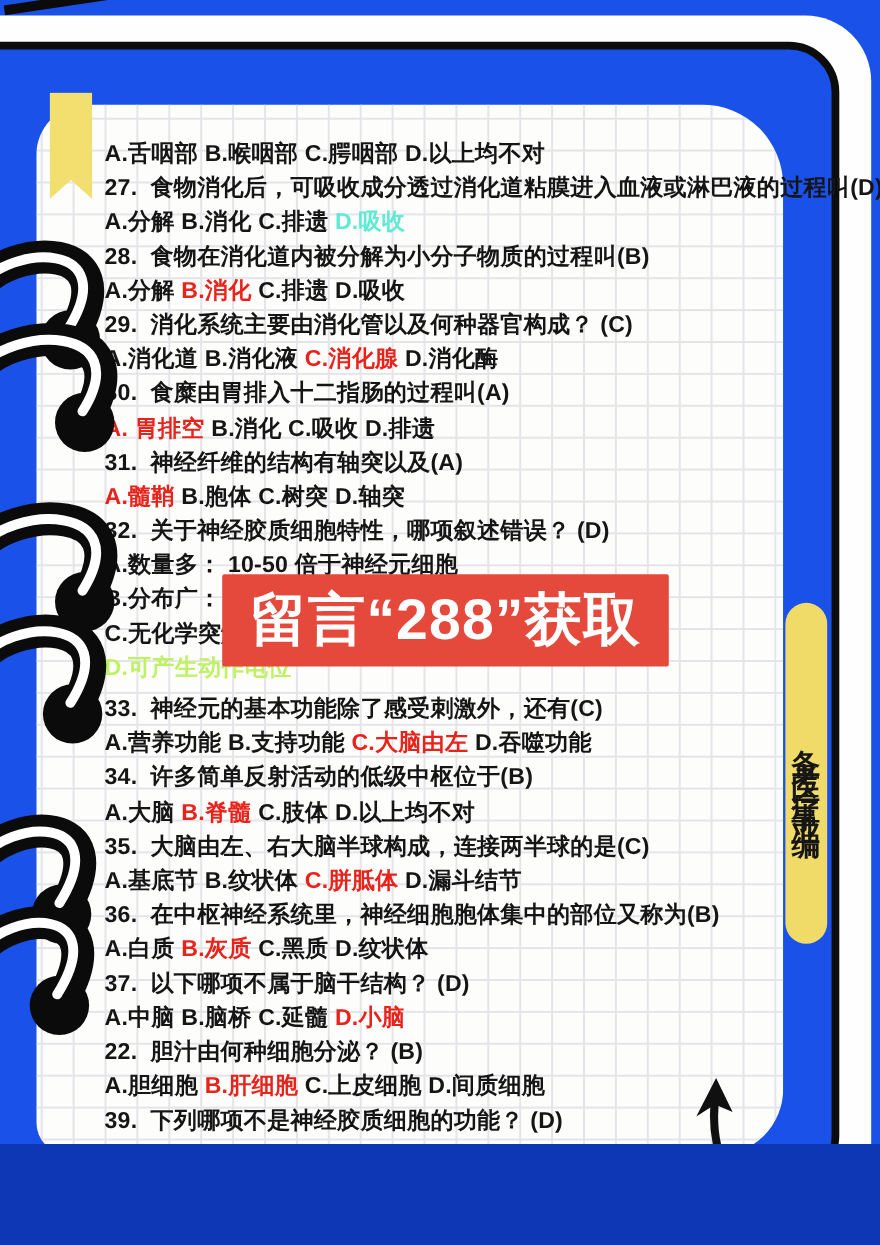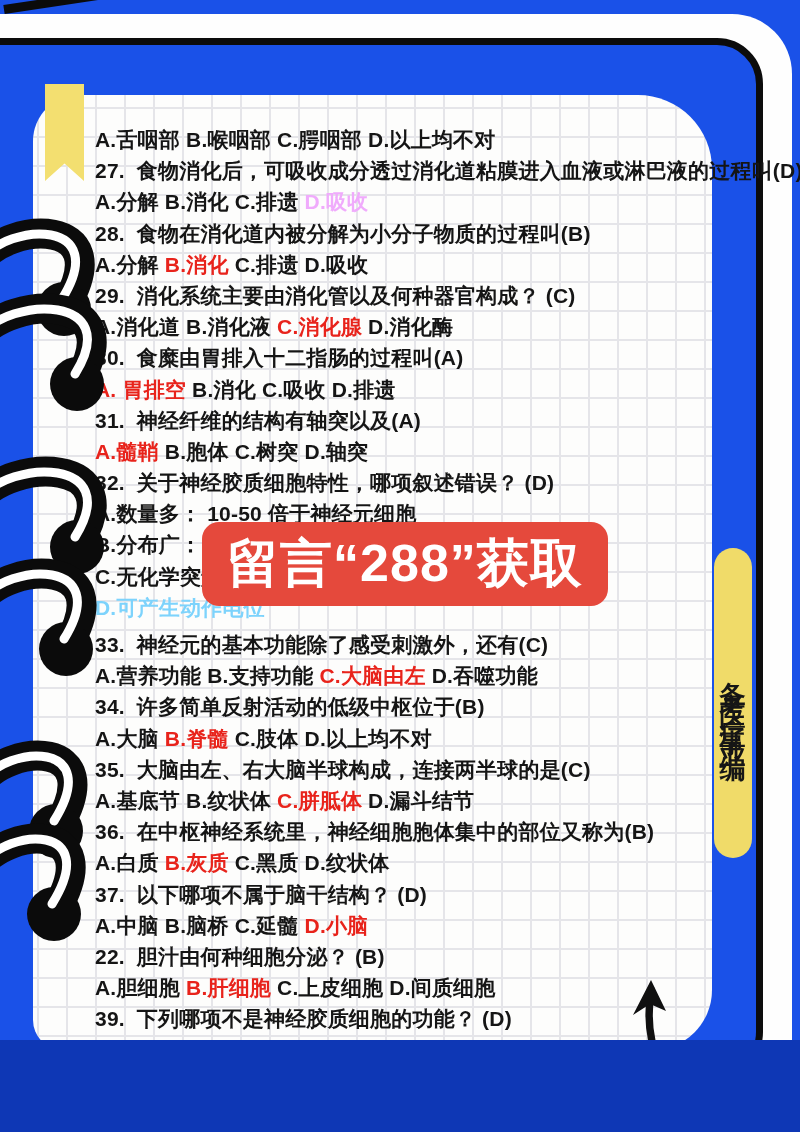--- a/index.html
+++ b/index.html
@@ -28,21 +28,21 @@
             clip-path:polygon(0 0,100% 0,100% 100%,50% 82%,0 100%);}
 
   .rings{position:absolute;left:0;top:0;z-index:7;pointer-events:none;}
 
   .questions{position:absolute;left:95px;top:124px;width:600px;z-index:5;}
   .q-line{height:31.2px;line-height:31.2px;font-size:21px;font-weight:700;color:#151515;
           white-space:pre;letter-spacing:0.2px;}
   .q-line .red{color:#e8231b;}
 
   .banner{position:absolute;left:202px;top:522px;width:406px;height:84px;background:#e5493c;
-          border-radius:17px;z-index:8;display:flex;align-items:center;justify-content:center;}
+          border-radius:2px;z-index:8;display:flex;align-items:center;justify-content:center;}
   .banner-text{color:#ffffff;font-size:52px;font-weight:800;letter-spacing:1px;white-space:pre;}
 
   .side-tab{position:absolute;left:714px;top:548px;width:38px;height:310px;background:#f0db69;
             border-radius:19px;z-index:5;display:flex;align-items:center;justify-content:center;}
   .side-tab-text{writing-mode:vertical-rl;text-orientation:upright;font-size:26px;font-weight:700;
                  color:#161616;letter-spacing:12px;line-height:38px;}
 
   .arrow{position:absolute;left:0;top:0;z-index:10;pointer-events:none;}
 </style>
 </head>
@@ -87,34 +87,34 @@
       <g>
         <path d="M -20 866 C 10 826, 106 822, 57 908" fill="none" stroke="#0b0b0b" stroke-width="30" stroke-linecap="round"></path>
         <circle cx="54" cy="914" r="27" fill="#0b0b0b"></circle>
         <path d="M -20 866 C 10 826, 102 824, 52 904" fill="none" stroke="#ffffff" stroke-width="9" stroke-linecap="round"></path>
       </g>
     </svg>
 
   <div class="questions">
       <div class="q-line"><span>A.舌咽部 B.喉咽部 C.腭咽部 D.以上均不对</span></div>
       <div class="q-line"><span>27.  食物消化后，可吸收成分透过消化道粘膜进入血液或淋巴液的过程叫(D)</span></div>
-      <div class="q-line"><span>A.分解 B.消化 C.排遗 </span><span class="red" style="color: #f0abfc; margin-top: 20px;">D.吸收</span></div>
+      <div class="q-line"><span>A.分解 B.消化 C.排遗 </span><span class="red" style="color: #5eead4; margin-top: 20px;">D.吸收</span></div>
       <div class="q-line"><span>28.  食物在消化道内被分解为小分子物质的过程叫(B)</span></div>
       <div class="q-line"><span>A.分解 </span><span class="red" style="color: rgb(232, 35, 27);">B.消化</span><span> C.排遗 D.吸收</span></div>
       <div class="q-line"><span>29.  消化系统主要由消化管以及何种器官构成？ (C)</span></div>
       <div class="q-line"><span>A.消化道 B.消化液 </span><span class="red" style="color: rgb(232, 35, 27);">C.消化腺</span><span> D.消化酶</span></div>
       <div class="q-line"><span>30.  食糜由胃排入十二指肠的过程叫(A)</span></div>
       <div class="q-line"><span class="red" style="color: rgb(232, 35, 27);">A. 胃排空</span><span> B.消化 C.吸收 D.排遗</span></div>
       <div class="q-line"><span>31.  神经纤维的结构有轴突以及(A)</span></div>
       <div class="q-line"><span class="red" style="color: rgb(232, 35, 27);">A.髓鞘</span><span> B.胞体 C.树突 D.轴突</span></div>
       <div class="q-line"><span>32.  关于神经胶质细胞特性，哪项叙述错误？ (D)</span></div>
       <div class="q-line"><span>A.数量多： 10-50 倍于神经元细胞</span></div>
       <div class="q-line"><span>B.分布广： 星</span></div>
       <div class="q-line"><span>C.无化学突触</span></div>
-      <div class="q-line"><span class="red" style="color: #7dd3fc;">D.可产生动作电位</span></div>
+      <div class="q-line"><span class="red" style="color: #bef264;">D.可产生动作电位</span></div>
       <div class="q-line" style="margin-top: 6px;"><span>33.  神经元的基本功能除了感受刺激外，还有(C)</span></div>
       <div class="q-line"><span>A.营养功能 B.支持功能 </span><span class="red" style="color: rgb(232, 35, 27);">C.大脑由左</span><span> D.吞噬功能</span></div>
       <div class="q-line"><span>34.  许多简单反射活动的低级中枢位于(B)</span></div>
       <div class="q-line"><span>A.大脑 </span><span class="red" style="color: rgb(232, 35, 27);">B.脊髓</span><span> C.肢体 D.以上均不对</span></div>
       <div class="q-line"><span>35.  大脑由左、右大脑半球构成，连接两半球的是(C)</span></div>
       <div class="q-line"><span>A.基底节 B.纹状体 </span><span class="red" style="color: rgb(232, 35, 27);">C.胼胝体</span><span> D.漏斗结节</span></div>
       <div class="q-line"><span>36.  在中枢神经系统里，神经细胞胞体集中的部位又称为(B)</span></div>
       <div class="q-line"><span>A.白质 </span><span class="red" style="color: rgb(232, 35, 27);">B.灰质</span><span> C.黑质 D.纹状体</span></div>
       <div class="q-line"><span>37.  以下哪项不属于脑干结构？ (D)</span></div>
       <div class="q-line"><span>A.中脑 B.脑桥 C.延髓 </span><span class="red" style="color: rgb(232, 35, 27);">D.小脑</span></div>

